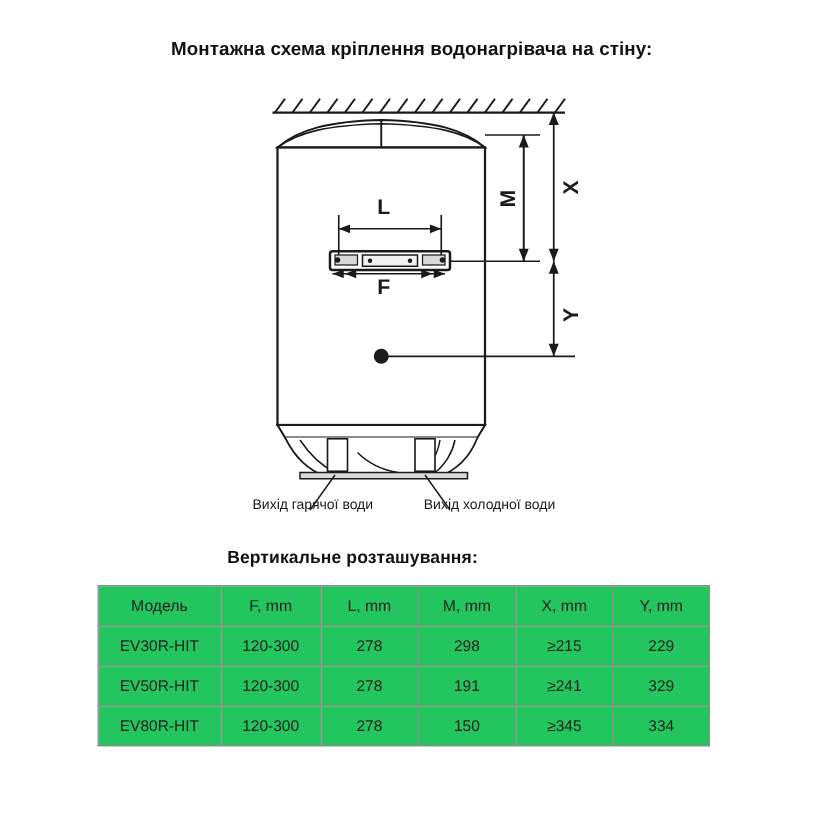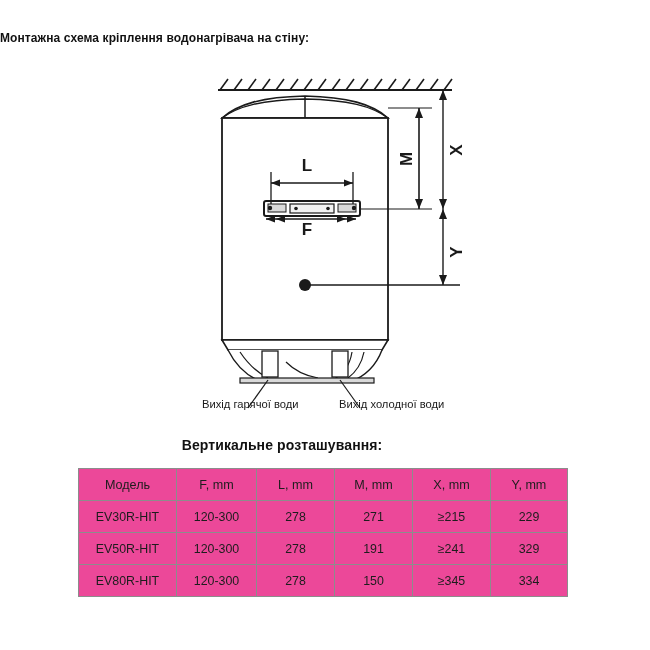--- a/index.html
+++ b/index.html
@@ -17,22 +17,22 @@
   }
   .page {
     position: absolute;
     inset: 0;
   }
   .title {
     position: absolute;
     top: 31px;
     left: 0;
     width: 522px;
-    text-align: left;
-    font-size: 12px;
+    text-align: right;
+    font-size: 15px;
     font-weight: bold;
     letter-spacing: 0.1px;
     color: #111111;
   }
   .subtitle {
     position: absolute;
     top: 437px;
     left: 0;
     width: 564px;
     text-align: center;
@@ -77,21 +77,21 @@
     table-layout: fixed;
   }
   table.spec td, table.spec th {
     border: 1px solid #8c8c8c;
     text-align: center;
     font-weight: normal;
     font-size: 12.4px;
     color: #1d1d1d;
     height: 31px;
     padding: 0 2px;
-    background: #ec4899;
+    background: #22c55e;
   }
   table.spec th {
     font-size: 12.6px;
   }
   .col-model { width: 98px; }
   .col-f { width: 80px; }
   .col-l { width: 78px; }
   .col-m { width: 78px; }
   .col-x { width: 78px; }
   .col-y { width: 77px; }
@@ -241,21 +241,21 @@
           <th>M, mm</th>
           <th>X, mm</th>
           <th>Y, mm</th>
         </tr>
       </thead>
       <tbody>
         <tr>
           <td>EV30R-HIT</td>
           <td>120-300</td>
           <td>278</td>
-          <td>271</td>
+          <td>298</td>
           <td>≥215</td>
           <td>229</td>
         </tr>
         <tr>
           <td>EV50R-HIT</td>
           <td>120-300</td>
           <td>278</td>
           <td>191</td>
           <td>≥241</td>
           <td>329</td>

